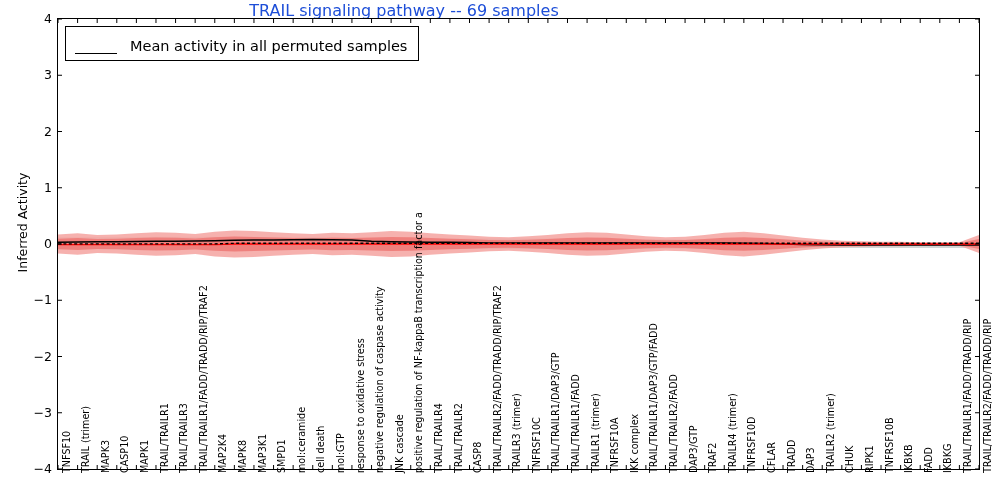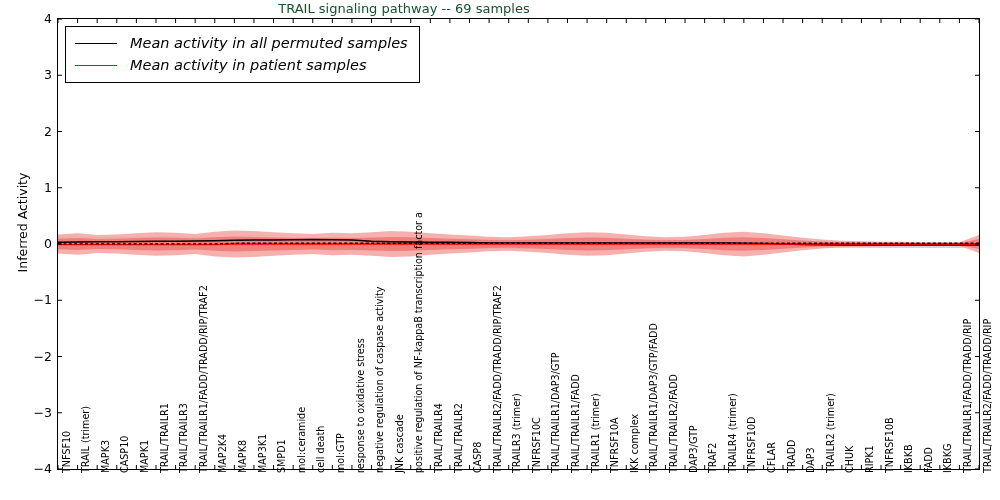--- a/index.html
+++ b/index.html
@@ -8,22 +8,22 @@
     background:#ffffff;
     font-family:"DejaVu Sans", sans-serif;
     overflow:hidden;
     position:relative;
   }
   #fig{position:absolute;left:0;top:0;width:1000px;height:500px;}
   #chart-title{
     position:absolute;
     left:0;top:1px;width:808px;
     text-align:center;
-    font-size:13px;
-    color:#14532d;
+    font-size:16px;
+    color:#1d4ed8;
     letter-spacing:0px;
   }
   
   #plot{
     position:absolute;
     left:57px;top:18px;
     width:923px;height:452px;
     border:1.1px solid #000;
     box-sizing:border-box;
     overflow:hidden;
@@ -70,23 +70,22 @@
   
   #legend{
     position:absolute;
     left:65px;top:26px;
     border:1.1px solid #000;
     background:#fff;
     padding:5px 11px 6px 9px;
     box-sizing:border-box;
   }
   .legend-row{
-    display:flex;align-items:center;
+    display:flex;align-items:flex-end;
     height:22px;
-    font-style:italic;
   }
   .legend-swatch{
     width:42px;height:0;
     border-top:1.6px solid #000;
     margin-right:13px;
     flex:0 0 auto;
   }
   .legend-swatch.red{border-top-color:#ff0000;}
   .legend-text{font-size:14.5px;color:#000;white-space:nowrap;}
 </style>
@@ -285,19 +284,15 @@
       <div class="xtick-label" style="left: 943.409px; top: 473px;">IKBKG</div>
       <div class="xtick-label" style="left: 963.004px; top: 473px;">TRAIL/TRAILR1/FADD/TRADD/RIP</div>
       <div class="xtick-label" style="left: 982.6px; top: 473px;">TRAIL/TRAILR2/FADD/TRADD/RIP</div>
     </div>
 
   <div id="legend">
     <div class="legend-row">
       <span class="legend-swatch black"></span>
       <span class="legend-text">Mean activity in all permuted samples</span>
     </div>
-    <div class="legend-row">
-      <span class="legend-swatch red"></span>
-      <span class="legend-text">Mean activity in patient samples</span>
-    </div>
   </div>
 
 </div>
 
 </body></html>

